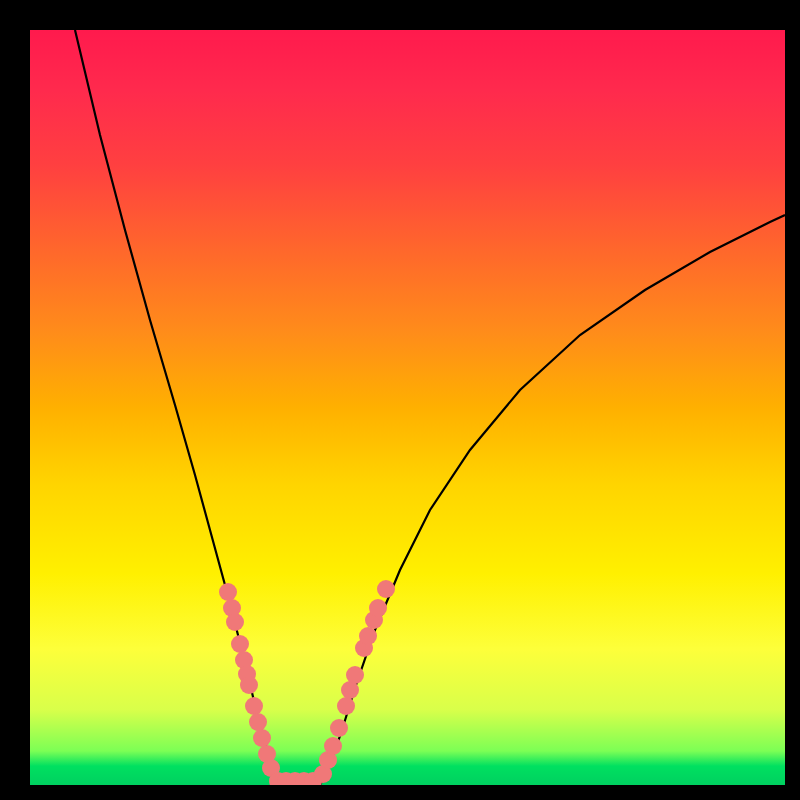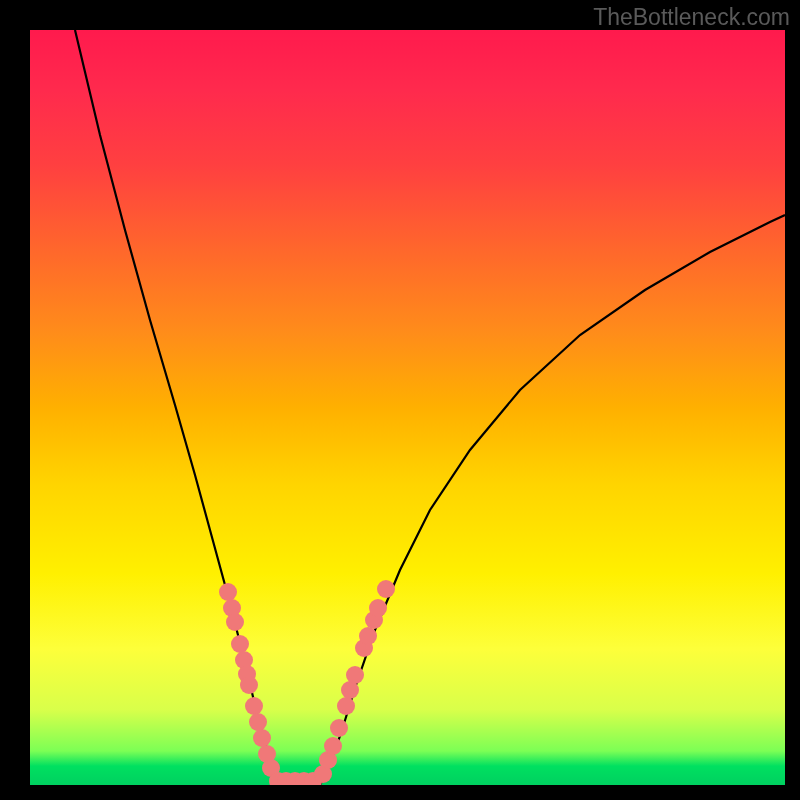--- a/index.html
+++ b/index.html
@@ -103,14 +103,13 @@
           <circle cx="320" cy="660" r="9" fill="#f07878" stroke="#d85a5a" stroke-width="0"></circle>
           <circle cx="325" cy="645" r="9" fill="#f07878" stroke="#d85a5a" stroke-width="0"></circle>
           <circle cx="334" cy="618" r="9" fill="#f07878" stroke="#d85a5a" stroke-width="0"></circle>
           <circle cx="338" cy="606" r="9" fill="#f07878" stroke="#d85a5a" stroke-width="0"></circle>
           <circle cx="344" cy="590" r="9" fill="#f07878" stroke="#d85a5a" stroke-width="0"></circle>
           <circle cx="348" cy="578" r="9" fill="#f07878" stroke="#d85a5a" stroke-width="0"></circle>
           <circle cx="356" cy="559" r="9" fill="#f07878" stroke="#d85a5a" stroke-width="0"></circle>
         </g>
     </svg>
   </div>
-  <div class="watermark">TheBottleneck.com</div>
 </div>
 
 </body></html>

